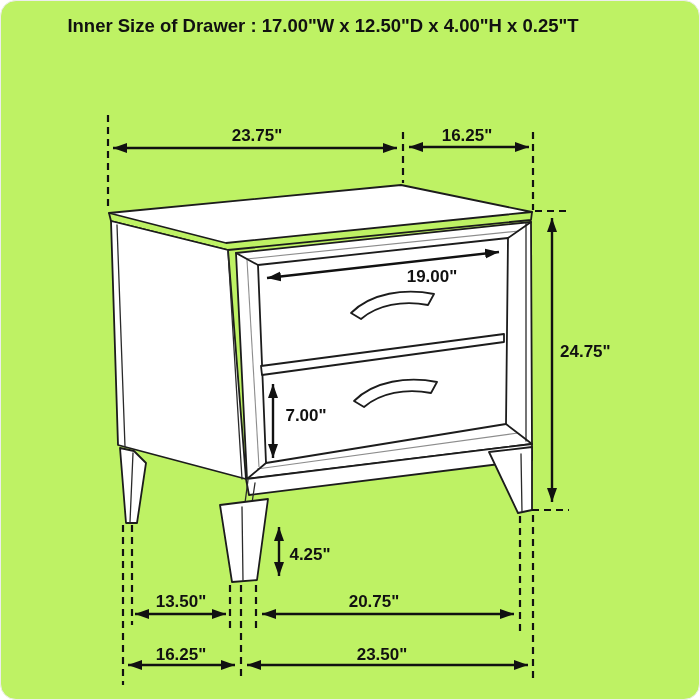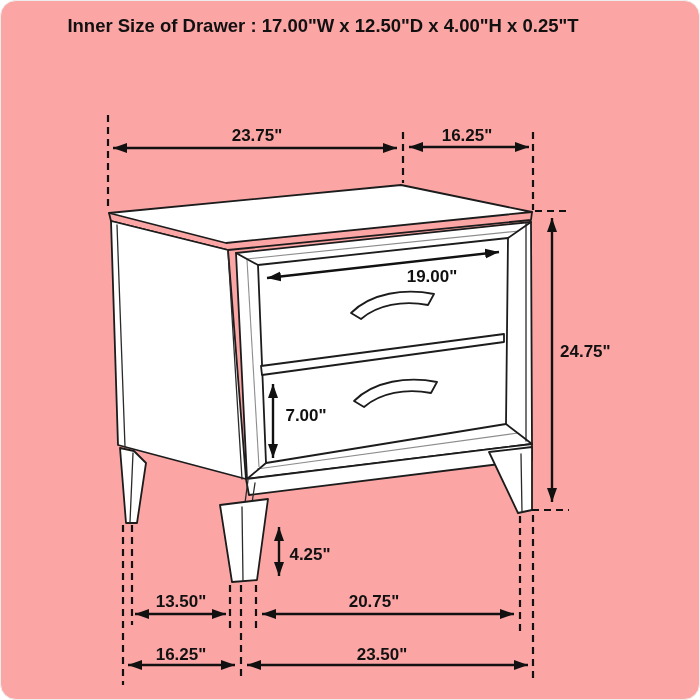--- a/index.html
+++ b/index.html
@@ -1,18 +1,18 @@
 <!DOCTYPE html>
 <html><head>
 <meta charset="utf-8">
 <style>
   html,body{margin:0;padding:0;background:#fff;}
   .frame{
     width:700px;height:700px;box-sizing:border-box;
-    background:#fca5a5;border:1px solid #ededed;border-radius:16px;
+    background:#bef264;border:1px solid #ededed;border-radius:16px;
     position:relative;overflow:hidden;
     font-family:"Liberation Sans", sans-serif;
   }
   svg text{
     font-family:"Liberation Sans", sans-serif;
     font-weight:bold;
     fill:#111;
   }
   .title-text{font-size:18.5px;}
   .dim-text{font-size:17px;}

